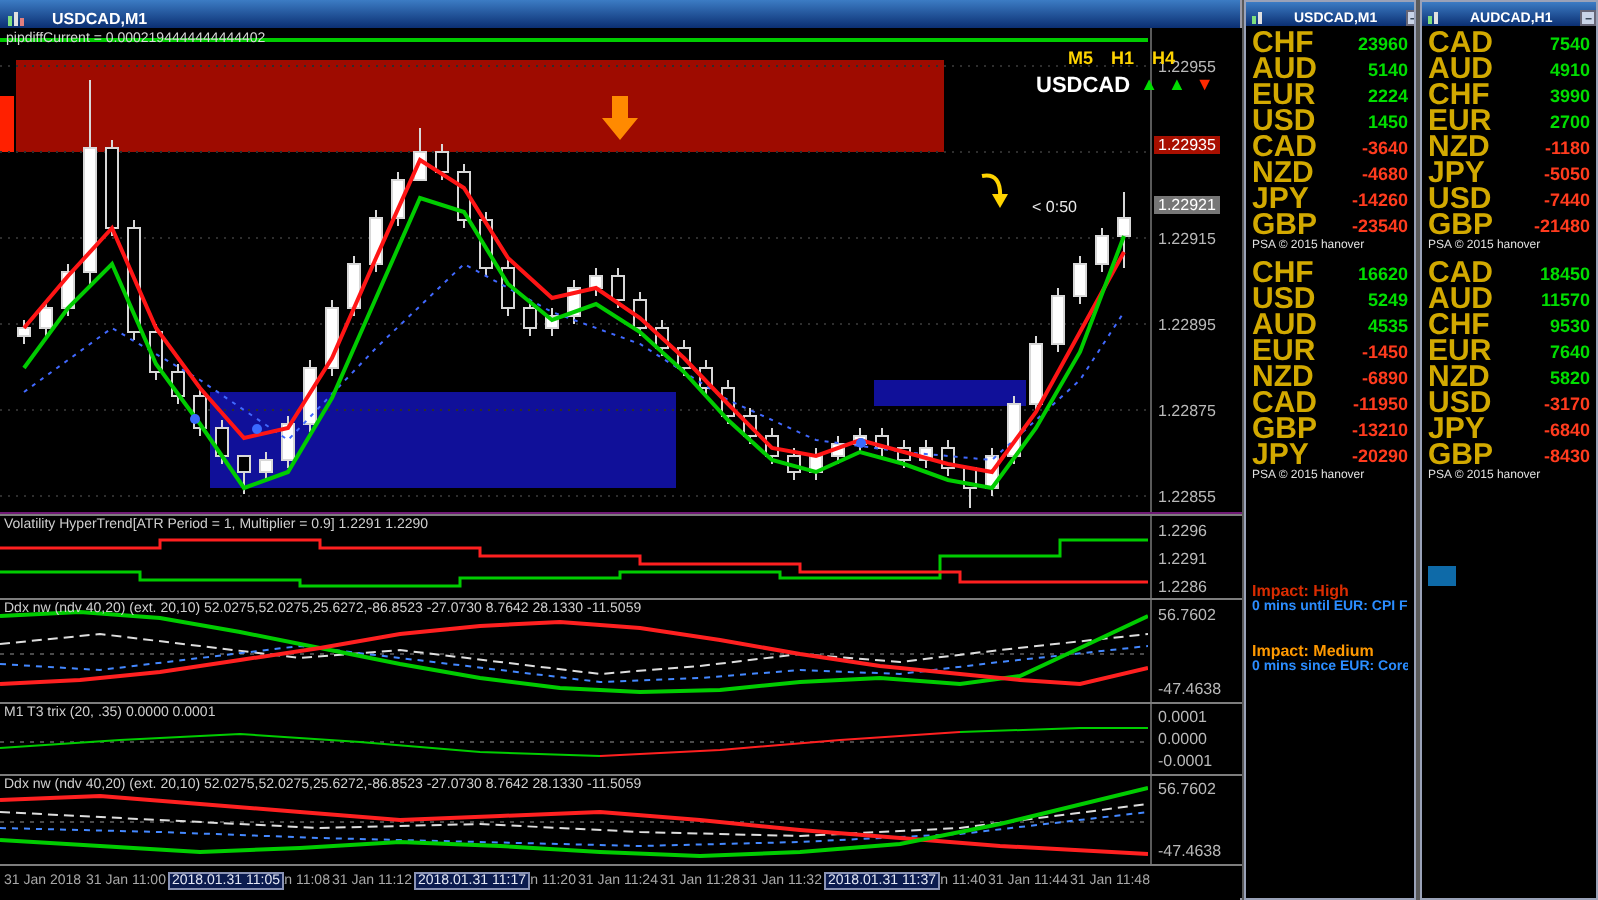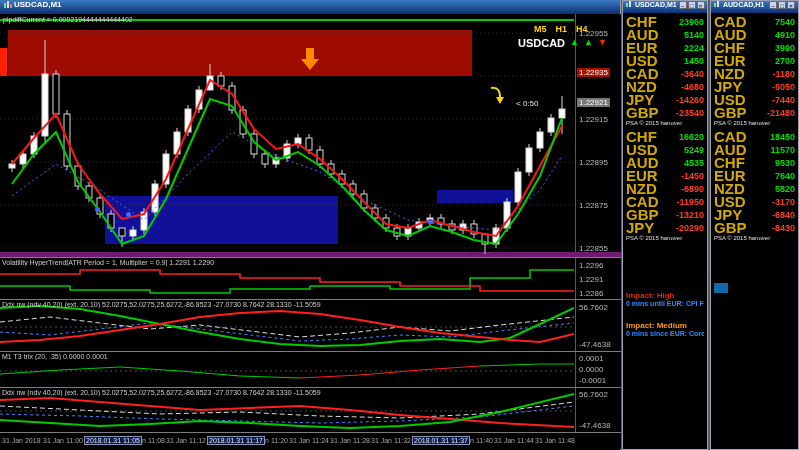--- a/index.html
+++ b/index.html
@@ -3,29 +3,29 @@
 <meta charset="utf-8">
 <style>
   * { margin:0; padding:0; box-sizing:border-box; }
   body { background:#4a4a4a; font-family:"Liberation Sans", sans-serif; }
   .screen { position:relative; width:799px; height:450px; background:#5a5a5a; overflow:hidden; }
 
   
   .window { position:absolute; background:#000; }
   .main-window { left:0; top:0; width:621px; height:450px; border-right:1px solid #9a9aa6; }
   .titlebar { height:14px; background:linear-gradient(#3c7cc4,#0b2f72); color:#fff; font-size:8px;
-              font-weight:bold; display:flex; align-items:flex-start; gap:2px; padding:0 3px; overflow:hidden; white-space:nowrap; }
+              font-weight:bold; display:flex; align-items:flex-end; gap:14px; padding:0 3px; overflow:hidden; white-space:nowrap; }
   .titlebar.side { height:12px; font-size:7px; }
   .tb-icon { display:inline-flex; }
   .win-btns { margin-left:auto; display:flex; gap:1px; }
   .win-btn { width:8px; height:8px; background:#c9d4e8; color:#123; font-size:6px; line-height:8px;
              text-align:center; border:1px solid #667; }
 
   
-  .chart-area { position:relative; width:621px; height:243px; background:#000; border-bottom:5px solid #701a75; }
+  .chart-area { position:relative; width:621px; height:243px; background:#000; border-bottom:1px solid #701a75; }
   .plot-svg { position:absolute; left:0; top:0; display:block; }
   .axis { position:absolute; left:575px; top:0; width:46px; height:100%; border-left:1px solid #5a5a5a; background:#000; z-index:1; }
   .axis-label { position:absolute; left:3px; color:#b9b9b9; font-size:8px; line-height:9px; white-space:nowrap; }
   .axis-label.current { left:1px; background:#767676; color:#fff; padding:0 2px; }
   .axis-label.zone { left:1px; background:#a80f00; color:#fff; padding:0 2px; }
 
   .ind-panel { position:relative; width:621px; background:#000; border-top:1px solid #7d7d7d; }
   .ind-panel svg { display:block; }
   .ind-label { position:absolute; left:2px; top:1px; z-index:2; color:#cfcfcf; font-size:7px;
                white-space:nowrap; overflow:hidden; max-width:565px; }

